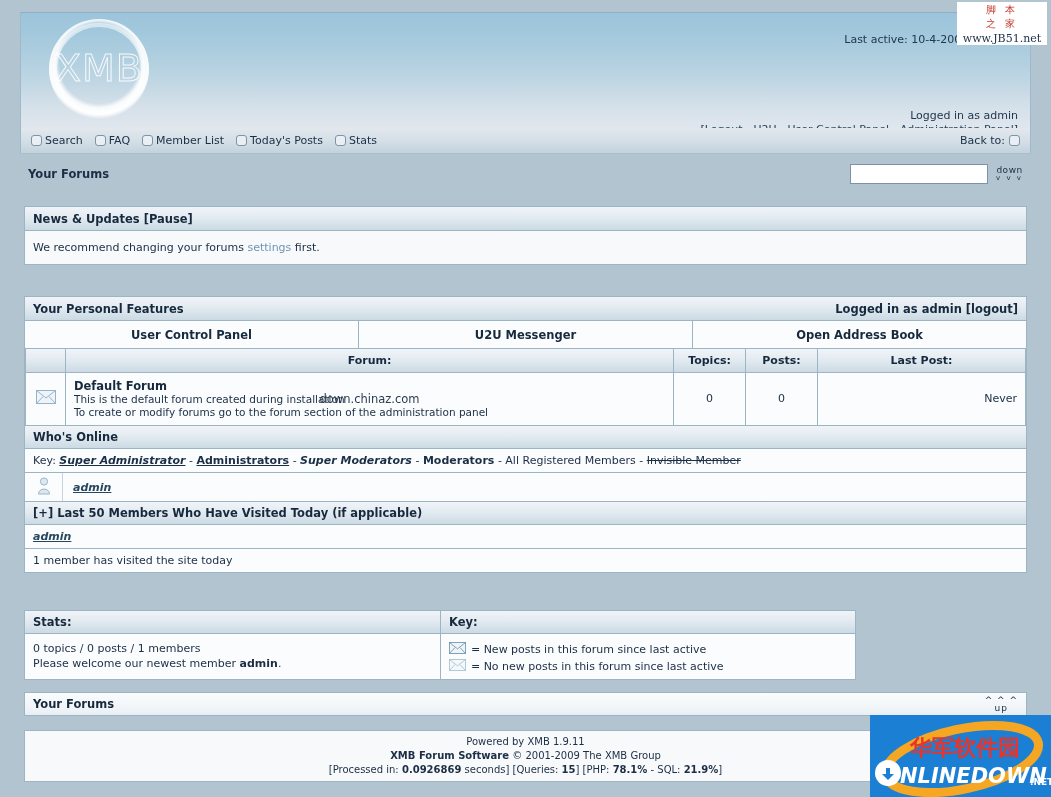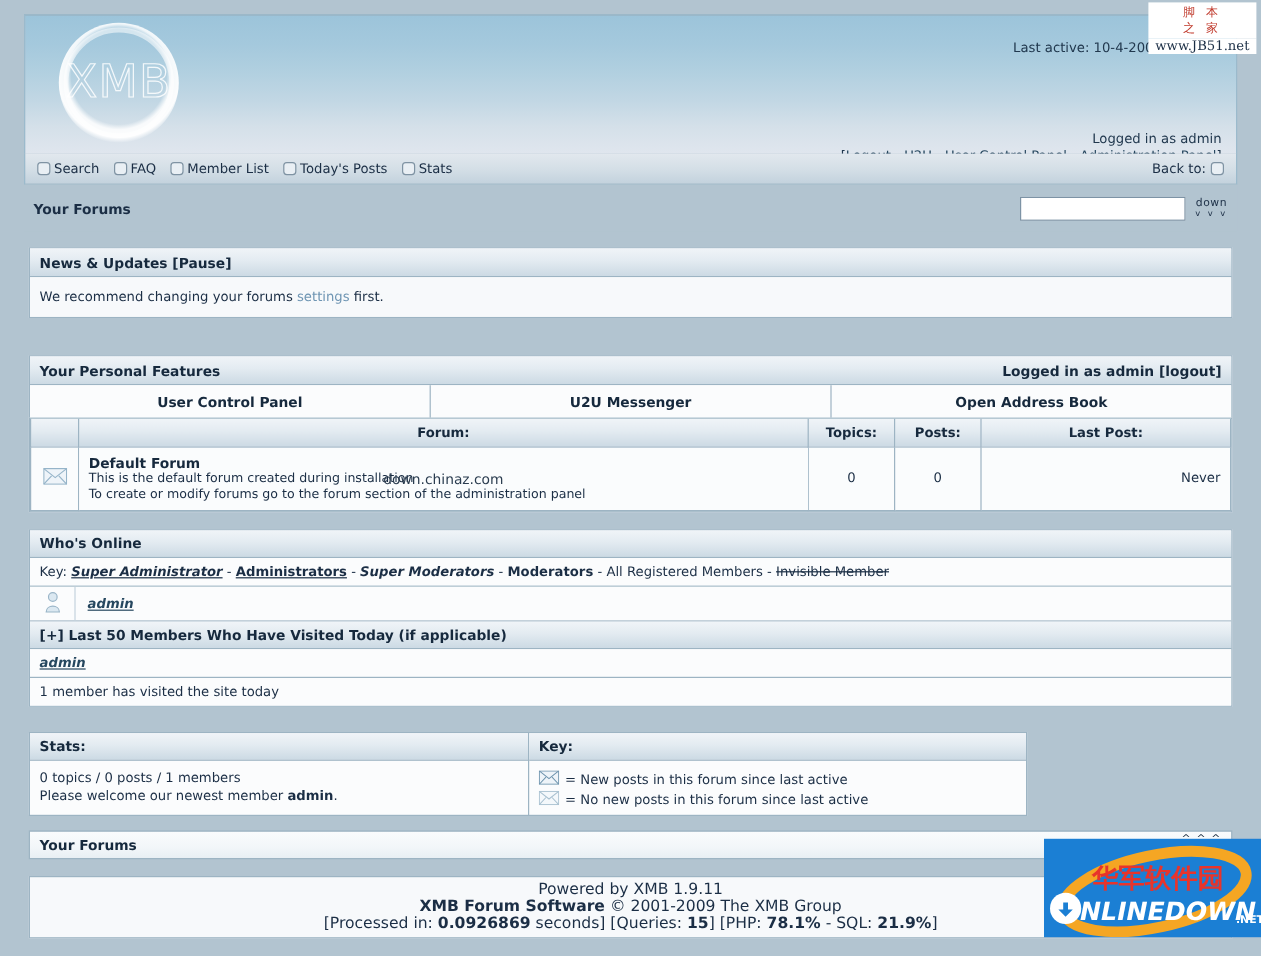--- a/index.html
+++ b/index.html
@@ -174,21 +174,21 @@
   .ft-desc { font-size: 10.5px; color:#1b2e45; line-height:13px; }
   .ft-wm {
     position:absolute; left: 50%; top: 50%;
     transform: translate(-50%,-50%);
     font-size: 11.5px; color:#2a3c4f; white-space:nowrap;
   }
   td.ft-num { width: 72px; text-align:center; font-size: 11px; }
   td.ft-last { width: 208px; text-align:right; font-size: 11px; background:#ffffff; }
 
   
-  #whosonline { top: 441px; }
+  #whosonline { top: 425px; }
   .wo-head {
     height: 23px;
     display:flex; align-items:center;
     padding: 0 8px;
     background: linear-gradient(to bottom, #f0f4f8 0%, #e3ebf1 45%, #ccdae4 100%);
     border-bottom: 1px solid #9db4c3;
     font-size: 11px; color:#16293d;
   }
   .wo-head b { font-size: 11.5px; }
   .wo-key {
@@ -252,41 +252,41 @@
   #footerstrip .up { font-size: 9px; color:#16293d; letter-spacing: 1px; text-align:center; line-height:8px; }
 
   
   #copyright {
     position:absolute; left:24px; top: 730px;
     width: 1003px; height: 52px;
     border: 1px solid #9db4c3;
     background: #f7f9fb;
     display:flex; flex-direction:column;
     align-items:center; justify-content:center;
-    font-size: 13px; line-height: 14px; color:#1b2e45;
+    font-size: 10px; line-height: 14px; color:#1b2e45;
   }
   #copyright .l2 b { font-weight:bold; }
 
   
   .wm-top {
     position:absolute; right: 4px; top: 2px;
     width: 90px; text-align:center; z-index: 30;
   }
   .wm-top .cn {
     font-size: 10px; color:#c0392b; letter-spacing: 3px;
     background:#ffffff; padding: 1px 20px; display:block;
     font-family: "DejaVu Sans", sans-serif;
   }
   .wm-top .url {
     font-size: 11px; color:#1b2e45; background:#ffffff;
     display:block; padding: 0 2px;
     font-family: "DejaVu Serif", serif;
   }
   .wm-bottom {
-    position:absolute; right: 0px; bottom: 16px;
+    position:absolute; right: 0px; bottom: 0px;
     width: 181px; height: 82px; z-index: 30;
     background: #1b7fd4;
     overflow:hidden;
   }
 </style>
 </head>
 <body>
 
 <div class="page">
 

